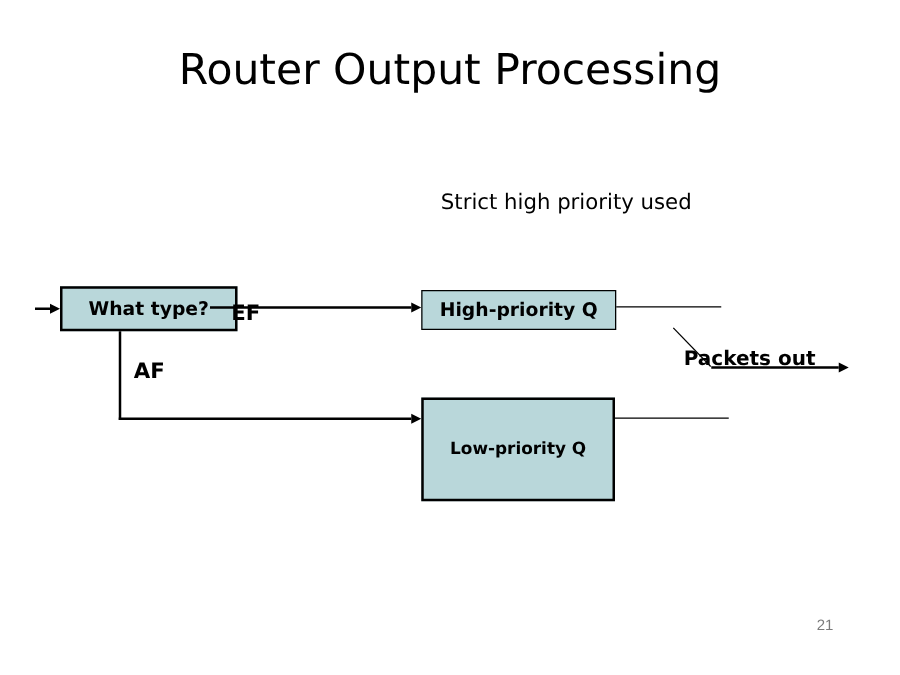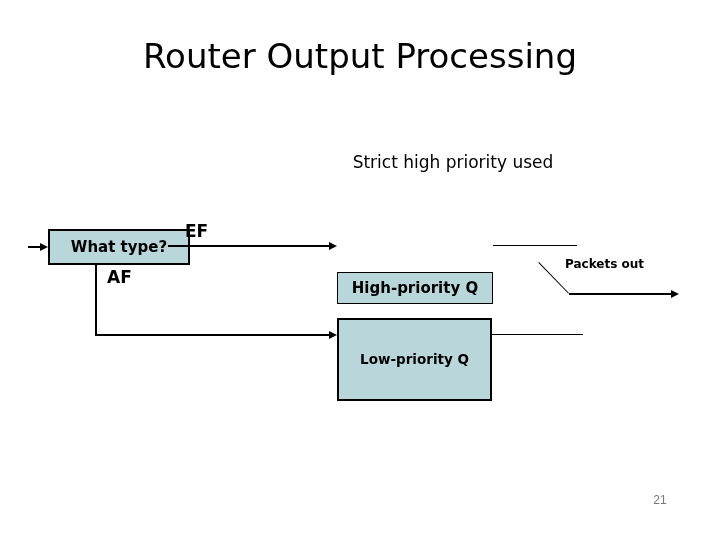--- a/index.html
+++ b/index.html
@@ -25,33 +25,33 @@
   .box{
     position:absolute;
     background:#b9d7da;
     border:2px solid #000;
     display:flex;align-items:center;justify-content:center;
     text-align:center;
     font-weight:bold;
     box-sizing:border-box;
   }
   .box-what-type{left:48px;top:229px;width:142px;height:36px;font-size:15px;}
-  .box-high-priority{left:337px;top:232px;width:156px;height:32px;font-size:15px;border-width:1px;margin-top:40px;}
+  .box-high-priority{left:337px;top:232px;width:156px;height:32px;font-size:15px;border-width:1px;}
   .box-low-priority{left:337px;top:318px;width:155px;height:83px;font-size:13.5px;line-height:17px;flex-direction:row;text-align:center;}
   .hline,.vline{position:absolute;background:#000;}
   .arrowhead{
     position:absolute;width:0;height:0;
     border-top:4px solid transparent;
     border-bottom:4px solid transparent;
     border-left:8px solid #000;
   }
-  .edge-label{position:absolute;font-size:17px;font-weight:600;color:#000;}
+  .edge-label{position:absolute;font-size:17px;font-weight:600;color:#000;margin-top:20px;}
   .label-ef{left:185px;top:221px;}
   .label-af{left:107px;top:267px;}
-  .label-packets{left:565px;top:257px;font-size:12px;}
+  .label-packets{left:547px;top:257px;font-size:16px;}
   .diag-line{
     position:absolute;left:539px;top:262px;width:43px;height:1px;background:#000;
     transform-origin:0 0;transform:rotate(45.9deg);
   }
   .page-number{
     position:absolute;left:640px;top:493px;width:40px;
     text-align:center;
     font-family:"Liberation Sans", sans-serif;
     font-size:12px;color:#7a7a7a;
   }

